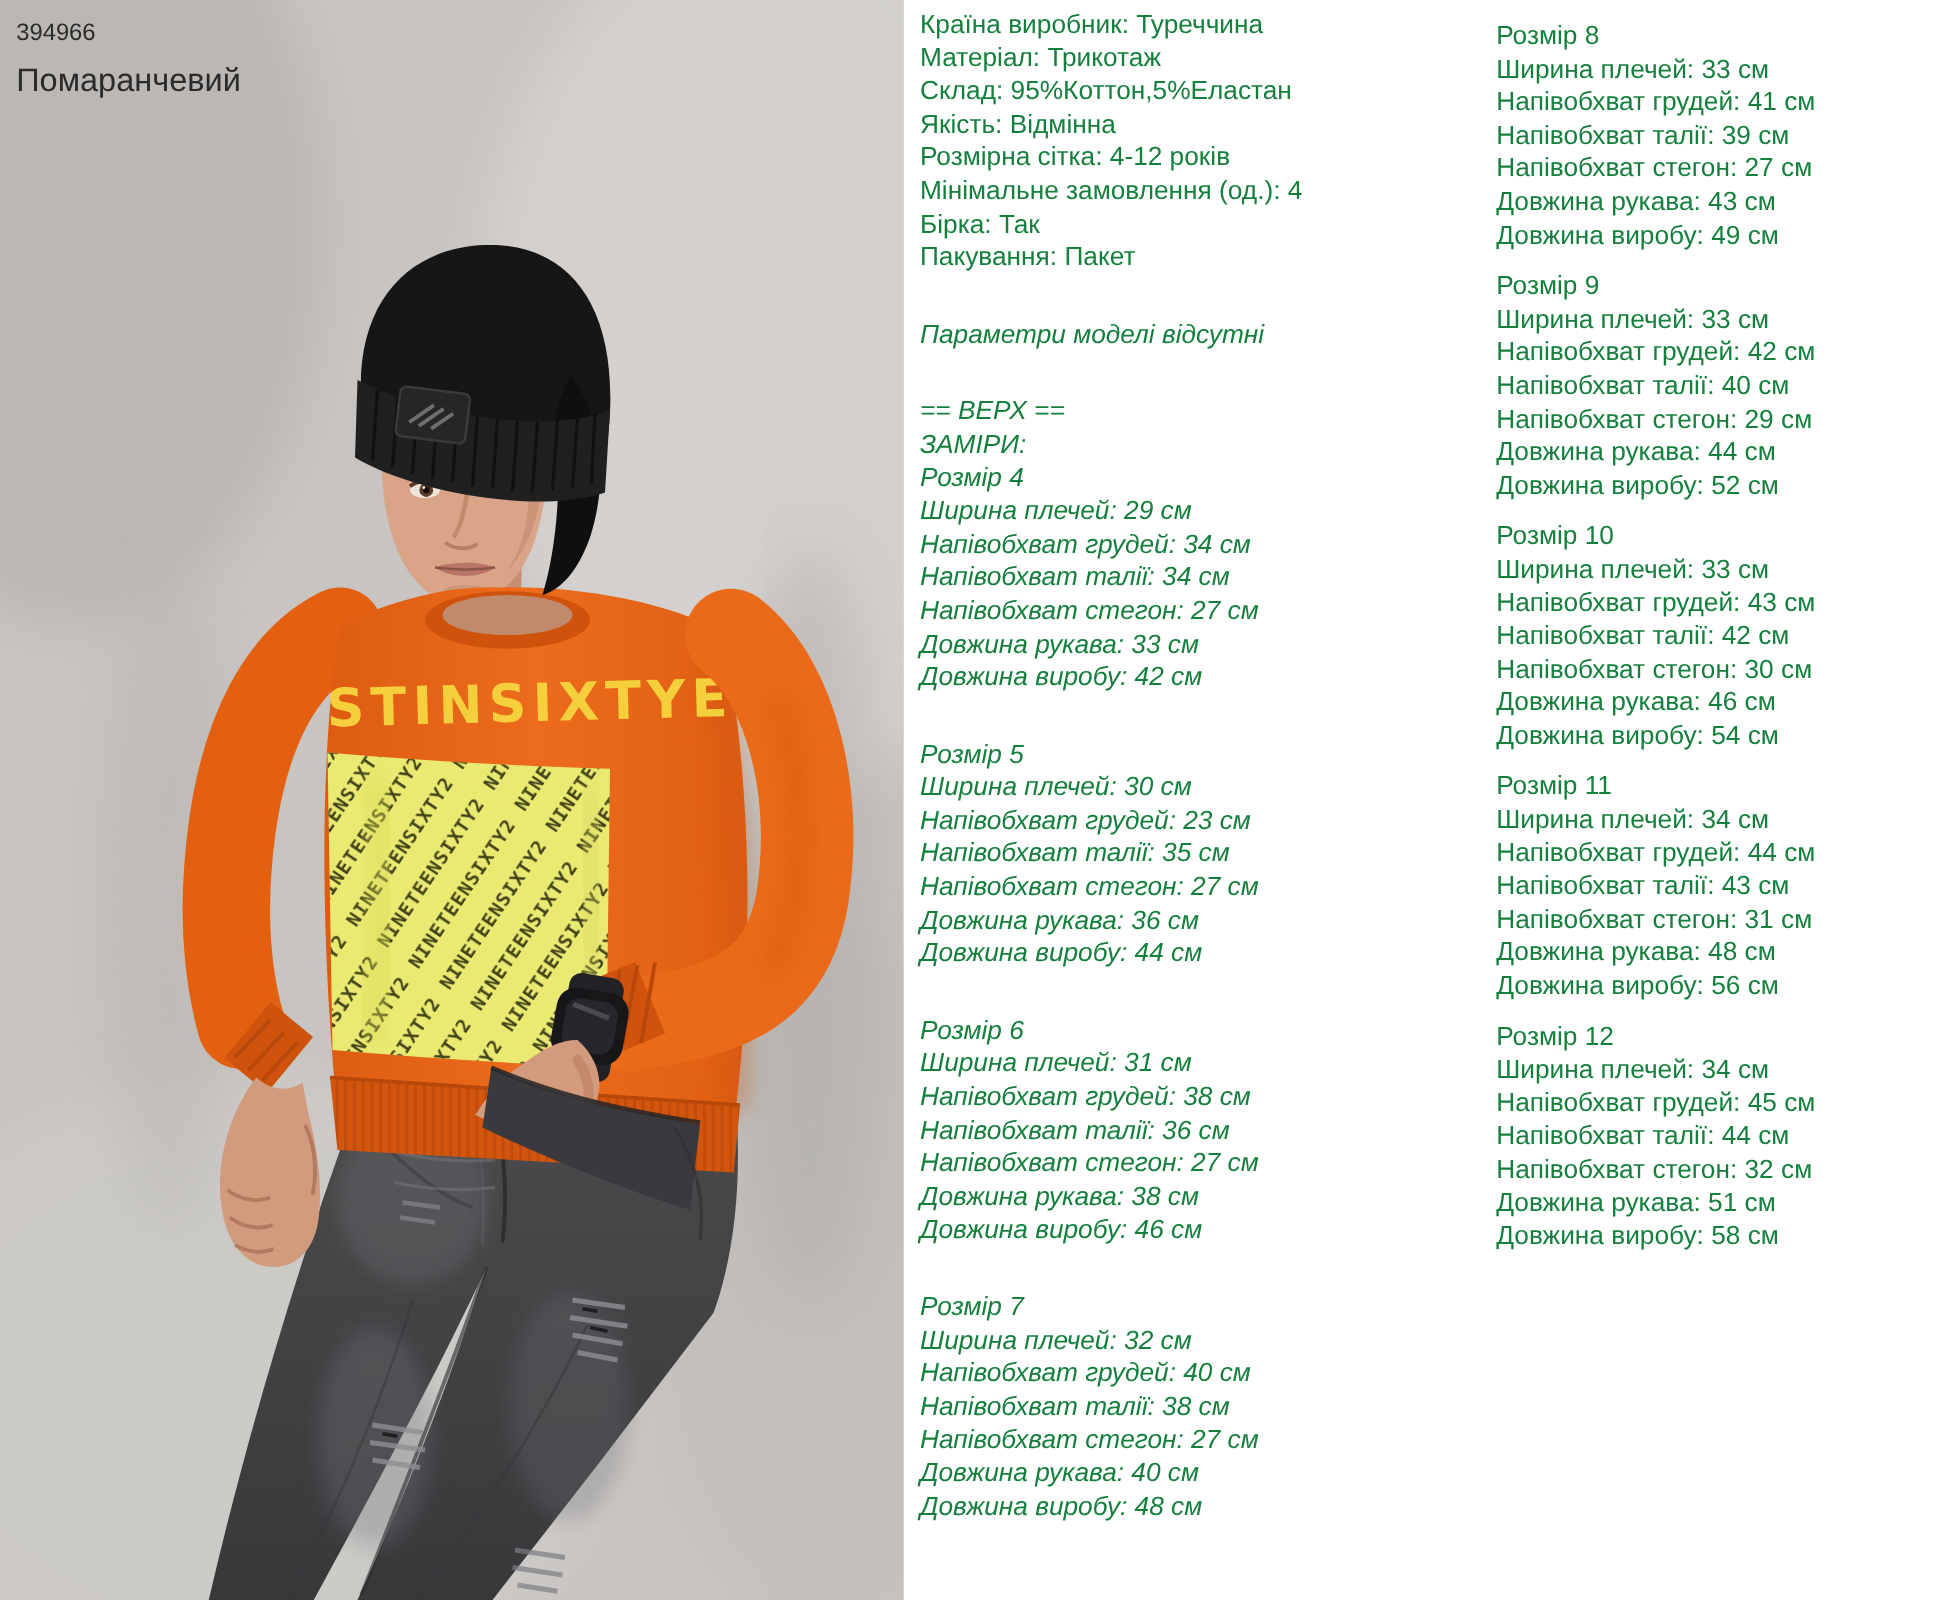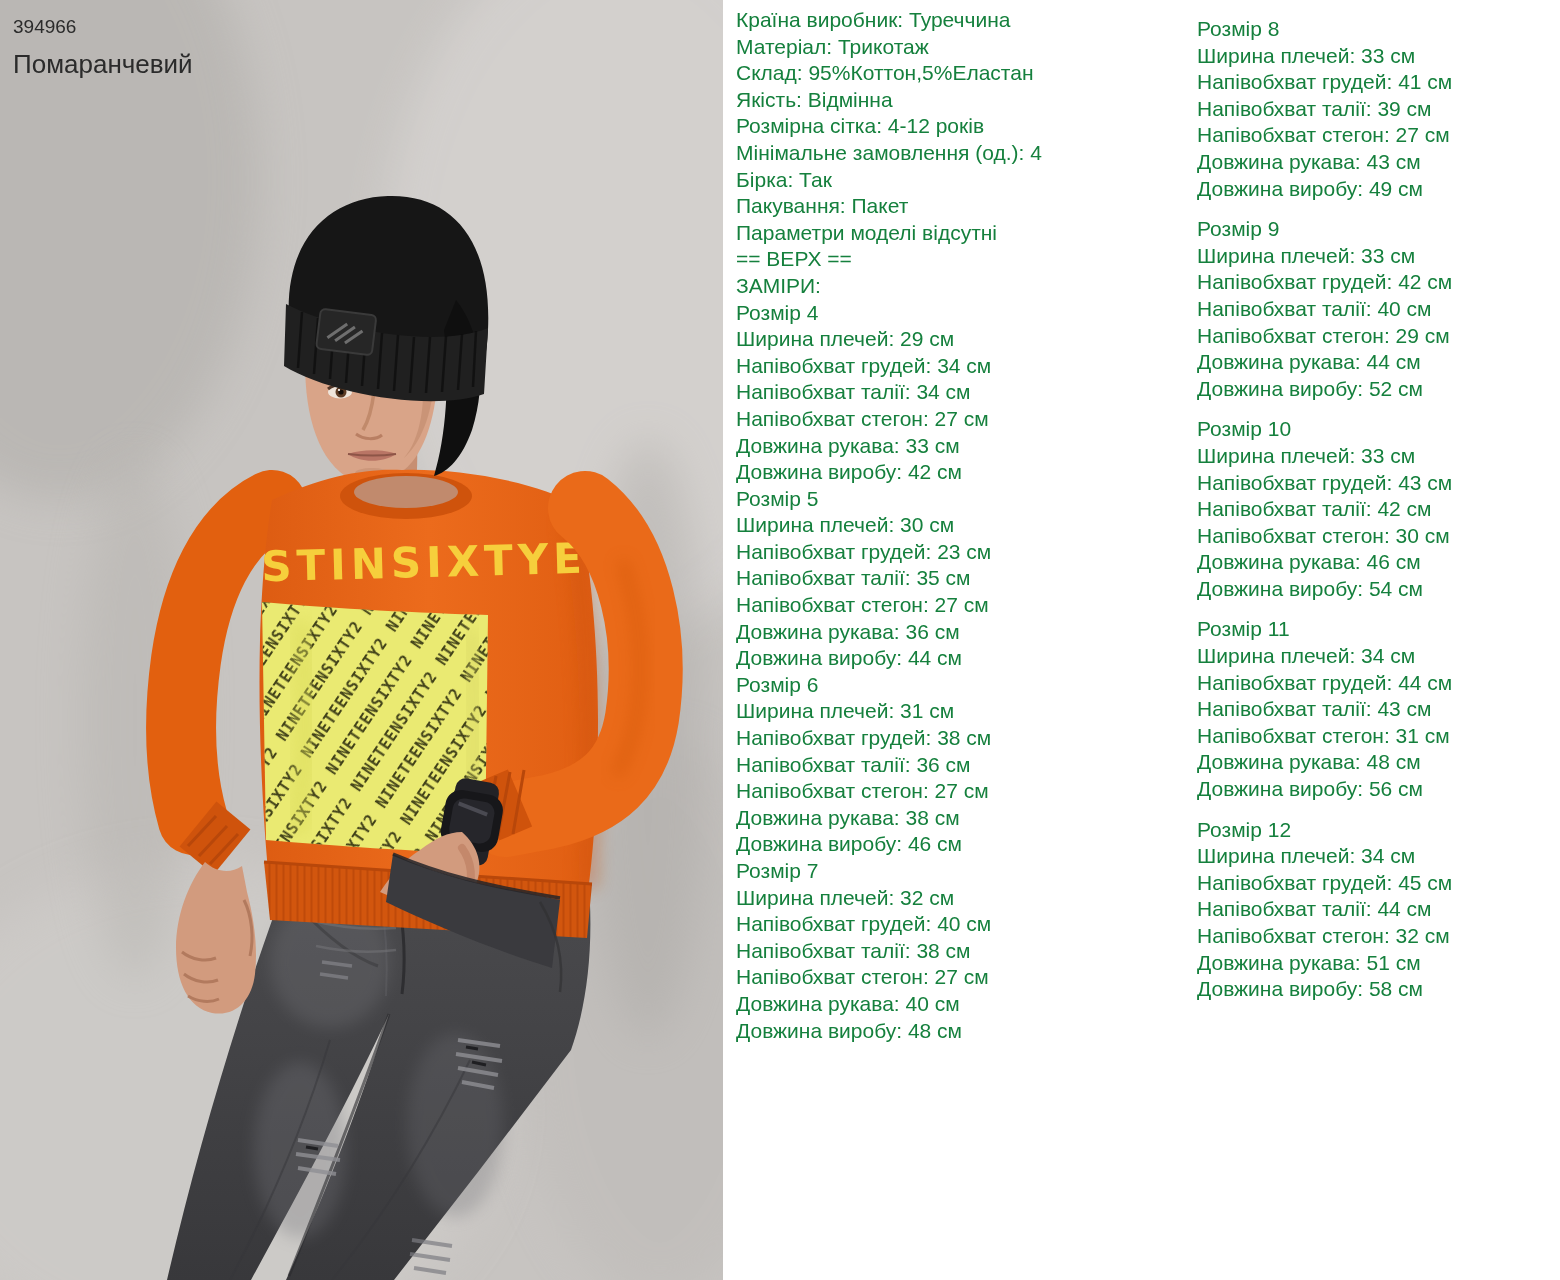--- a/index.html
+++ b/index.html
@@ -9,21 +9,21 @@
   }
   .photo{position:absolute;left:0;top:0;width:723px;height:1280px;}
   .photo svg{display:block;width:723px;height:1280px;}
   .photo-caption{position:absolute;left:13px;top:8px;color:#2b2b2b;}
   .caption-code{font-size:19px;line-height:38px;}
   .caption-color{font-size:26px;line-height:37px;}
   .col{position:absolute;top:0;font-size:21px;line-height:26.6px;color:#15803d;}
   .col-mid{left:736px;width:452px;padding-top:7px;}
   .col-right{left:1197px;width:360px;padding-top:16px;}
   .line{white-space:nowrap;}
-  .mt{}
+  .mt{margin-top:35px;font-style:italic;}
   .col-right .size-block + .size-block{margin-top:14px;}
 </style>
 </head>
 <body>
 
 <div class="screen">
 
   <div class="photo">
     <svg viewBox="0 0 723 1280" xmlns="http://www.w3.org/2000/svg">
       <defs>

